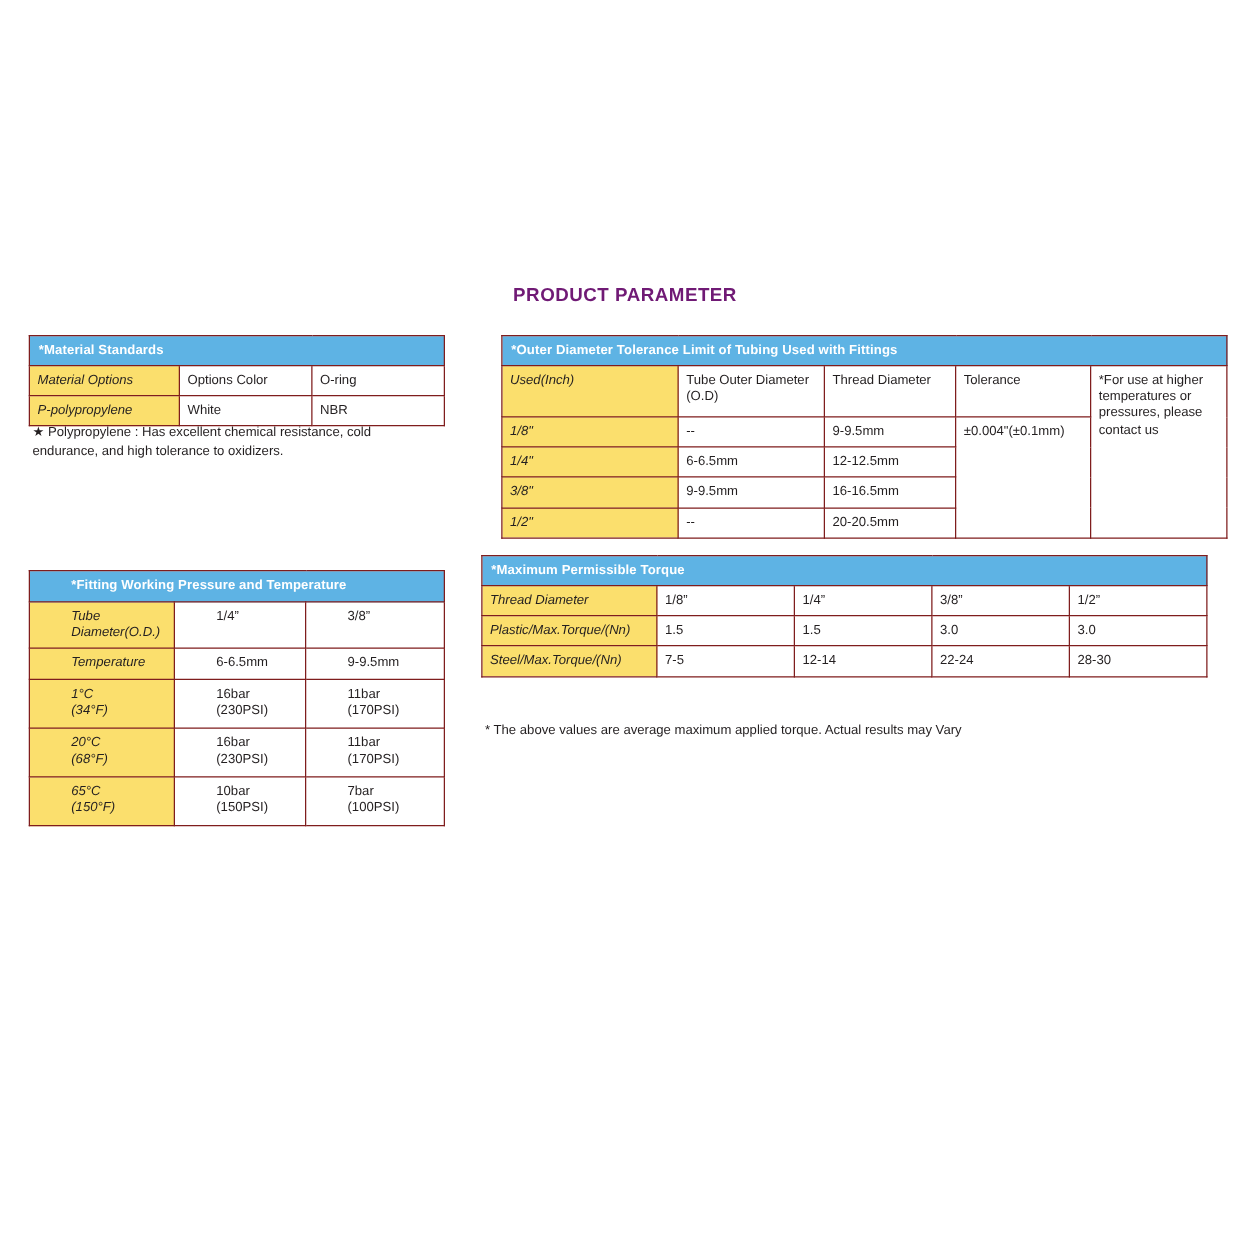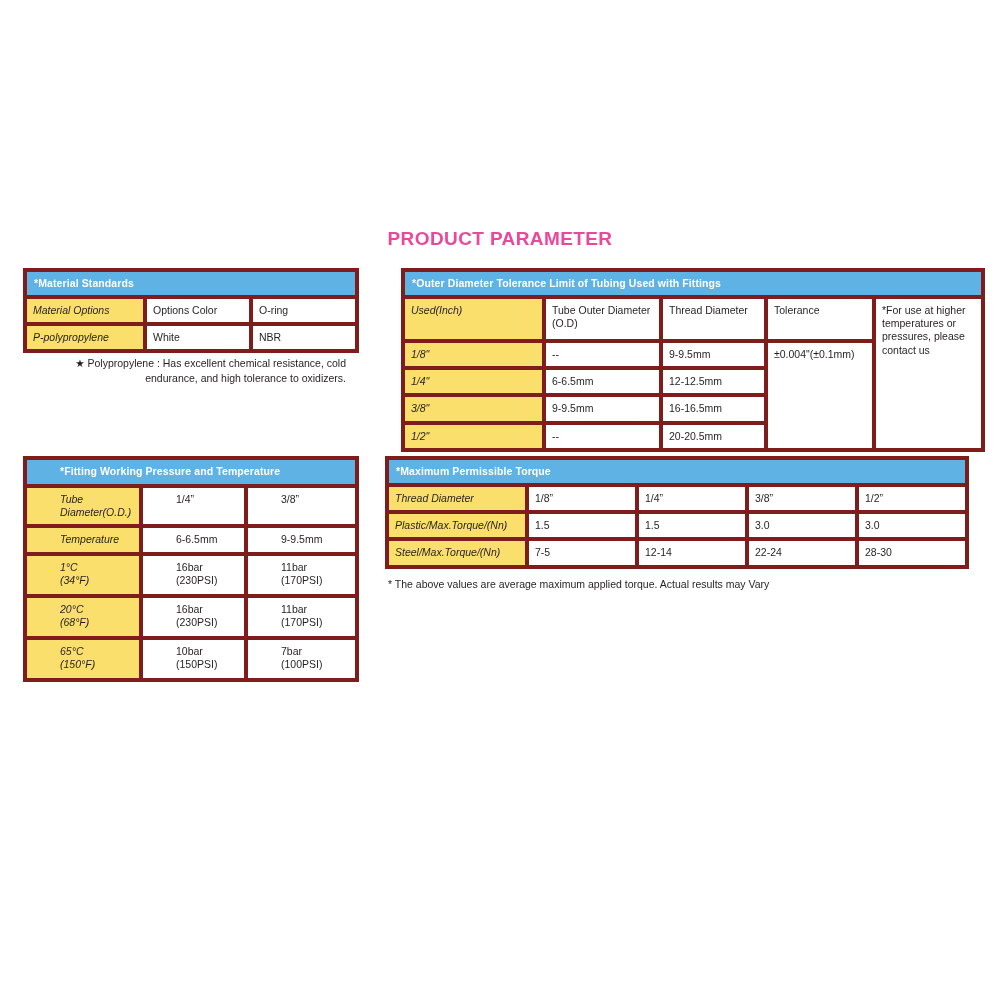--- a/index.html
+++ b/index.html
@@ -20,36 +20,36 @@
     left: 0; top: 0;
     width: 1000px;
     height: 1000px;
   }
   .title {
     position: absolute;
     left: 0;
     top: 228px;
     width: 1000px;
     text-align: center;
-    font-size: 19px;
+    font-size: 15px;
     font-weight: bold;
     letter-spacing: 0.4px;
-    color: #ec4899;
+    color: #701a75;
   }
 
   
   .tbl {
     position: absolute;
     border-collapse: collapse;
     table-layout: fixed;
     font-size: 10.5px;
     color: #231f20;
   }
   .tbl td, .tbl th {
-    border: 4px solid #7f1d1d;
+    border: 1px solid #7f1d1d;
     padding: 5px 6px;
     vertical-align: top;
     text-align: left;
     font-weight: normal;
     line-height: 1.25;
     background: #ffffff;
   }
   .hdr-band td {
     background: #5eb3e4;
     color: #ffffff;
@@ -68,37 +68,37 @@
     line-height: 1.45;
     color: #231f20;
   }
 
   
   #tbl-material { left: 23px; top: 268px; width: 332px; }
   #tbl-material colgroup col:nth-child(1){ width: 120px; }
   #tbl-material colgroup col:nth-child(2){ width: 106px; }
   #tbl-material colgroup col:nth-child(3){ width: 106px; }
 
-  #note-material { left: 26px; top: 356px; width: 320px; text-align: right; }
+  #note-material { left: 26px; top: 339px; width: 320px; }
 
   #tbl-pressure { left: 23px; top: 456px; width: 332px; }
   #tbl-pressure colgroup col:nth-child(1){ width: 116px; }
   #tbl-pressure colgroup col:nth-child(2){ width: 105px; }
   #tbl-pressure colgroup col:nth-child(3){ width: 111px; }
   #tbl-pressure td { height: 14px; padding-left: 33px; }
   #tbl-pressure .tall td { height: 28px; margin-top: 25px; }
 
   #tbl-tolerance { left: 401px; top: 268px; width: 580px; }
   #tbl-tolerance colgroup col:nth-child(1){ width: 141px; }
   #tbl-tolerance colgroup col:nth-child(2){ width: 117px; }
   #tbl-tolerance colgroup col:nth-child(3){ width: 105px; }
   #tbl-tolerance colgroup col:nth-child(4){ width: 108px; }
   #tbl-tolerance colgroup col:nth-child(5){ width: 109px; }
 
-  #tbl-torque { left: 385px; top: 456px; width: 580px; }
+  #tbl-torque { left: 385px; top: 444px; width: 580px; }
   #tbl-torque colgroup col:nth-child(1){ width: 140px; }
   #tbl-torque colgroup col:nth-child(2){ width: 110px; }
   #tbl-torque colgroup col:nth-child(3){ width: 110px; }
   #tbl-torque colgroup col:nth-child(4){ width: 110px; }
   #tbl-torque colgroup col:nth-child(5){ width: 110px; }
 
   #note-torque { left: 388px; top: 577px; width: 560px; }
 
   .cell-multiline { white-space: pre-line; }
 </style>

